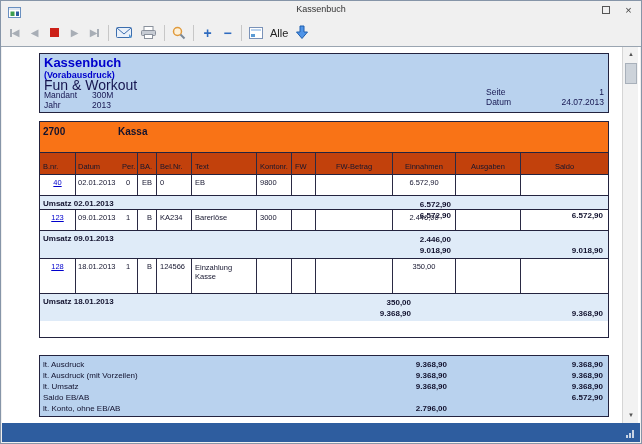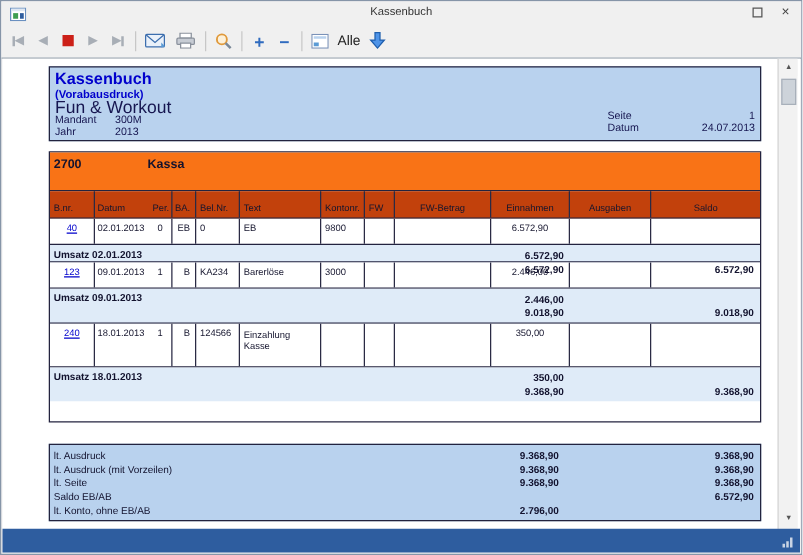--- a/index.html
+++ b/index.html
@@ -54,21 +54,21 @@
   .tgrid>div.c-last{border-right:none;}
   .tgrid>div.ar{text-align:center;}
   .tgrid>div.ac{text-align:right;padding-left:1px;padding-right:4px;}
   .thead{height:22px;background:#c2410c;border-bottom:1px solid #23233f;}
   .thead>div{padding-top:9px;white-space:nowrap;}
   .trow{background:#fff;border-bottom:1px solid #23233f;height:21px;}
   .trow.tall{height:35px;}
   .trow .wrap{white-space:normal;line-height:9px;padding-top:4px;}
   .lnk{color:#0000cc;text-decoration:underline;cursor:pointer;}
   .urow{display:grid;grid-template-columns:1fr 150px 153px;background:#dfebf8;border-bottom:1px solid #23233f;font-weight:bold;font-size:8px;color:#12122e;}
-  .urow.last{border-bottom:none;}
+  .urow.last{border-bottom:none;gap:40px;}
   .u1{height:14px;} .u2{height:28px;} .u3{height:27px;}
   .u-label{padding:3px 0 0 3px;}
   .u-ein{text-align:right;padding:3px 4px 0 0;line-height:11px;}
   .u-saldo{text-align:right;padding:14px 5px 0 0;line-height:11px;}
 
   
   .tot-box{top:308px;height:62px;padding-top:3px;color:#12122e;}
   .tot-row{display:grid;grid-template-columns:1fr 150px 157px;font-size:8px;line-height:11px;}
   .tot-row .t-label{padding-left:3px;}
   .tot-row .t-ein{text-align:right;padding-right:4px;font-weight:bold;}
@@ -243,21 +243,21 @@
         <div class="ar"></div>
         <div class="ar c-last"></div>
       </div>
       <div class="urow u2">
         <div class="u-label">Umsatz 09.01.2013</div>
         <div class="u-ein"><span>2.446,00</span><br><span>9.018,90</span></div>
         <div class="u-saldo">9.018,90</div>
       </div>
 
       <div class="tgrid trow tall">
-        <div class="ar"><span class="lnk">240</span></div>
+        <div class="ar"><span class="lnk">128</span></div>
         <div class="c-datum">18.01.2013</div>
         <div class="ar">1</div>
         <div class="ac">B</div>
         <div>124566</div>
         <div class="wrap">Einzahlung Kasse</div>
         <div></div>
         <div></div>
         <div class="ar"></div>
         <div class="ar">350,00</div>
         <div class="ar"></div>
@@ -275,21 +275,21 @@
         <span class="t-label">lt. Ausdruck</span>
         <span class="t-ein">9.368,90</span>
         <span class="t-saldo">9.368,90</span>
       </div>
       <div class="tot-row">
         <span class="t-label">lt. Ausdruck (mit Vorzeilen)</span>
         <span class="t-ein">9.368,90</span>
         <span class="t-saldo">9.368,90</span>
       </div>
       <div class="tot-row">
-        <span class="t-label">lt. Seite</span>
+        <span class="t-label">lt. Umsatz</span>
         <span class="t-ein">9.368,90</span>
         <span class="t-saldo">9.368,90</span>
       </div>
       <div class="tot-row">
         <span class="t-label">Saldo EB/AB</span>
         <span class="t-ein"></span>
         <span class="t-saldo">6.572,90</span>
       </div>
       <div class="tot-row">
         <span class="t-label">lt. Konto, ohne EB/AB</span>

